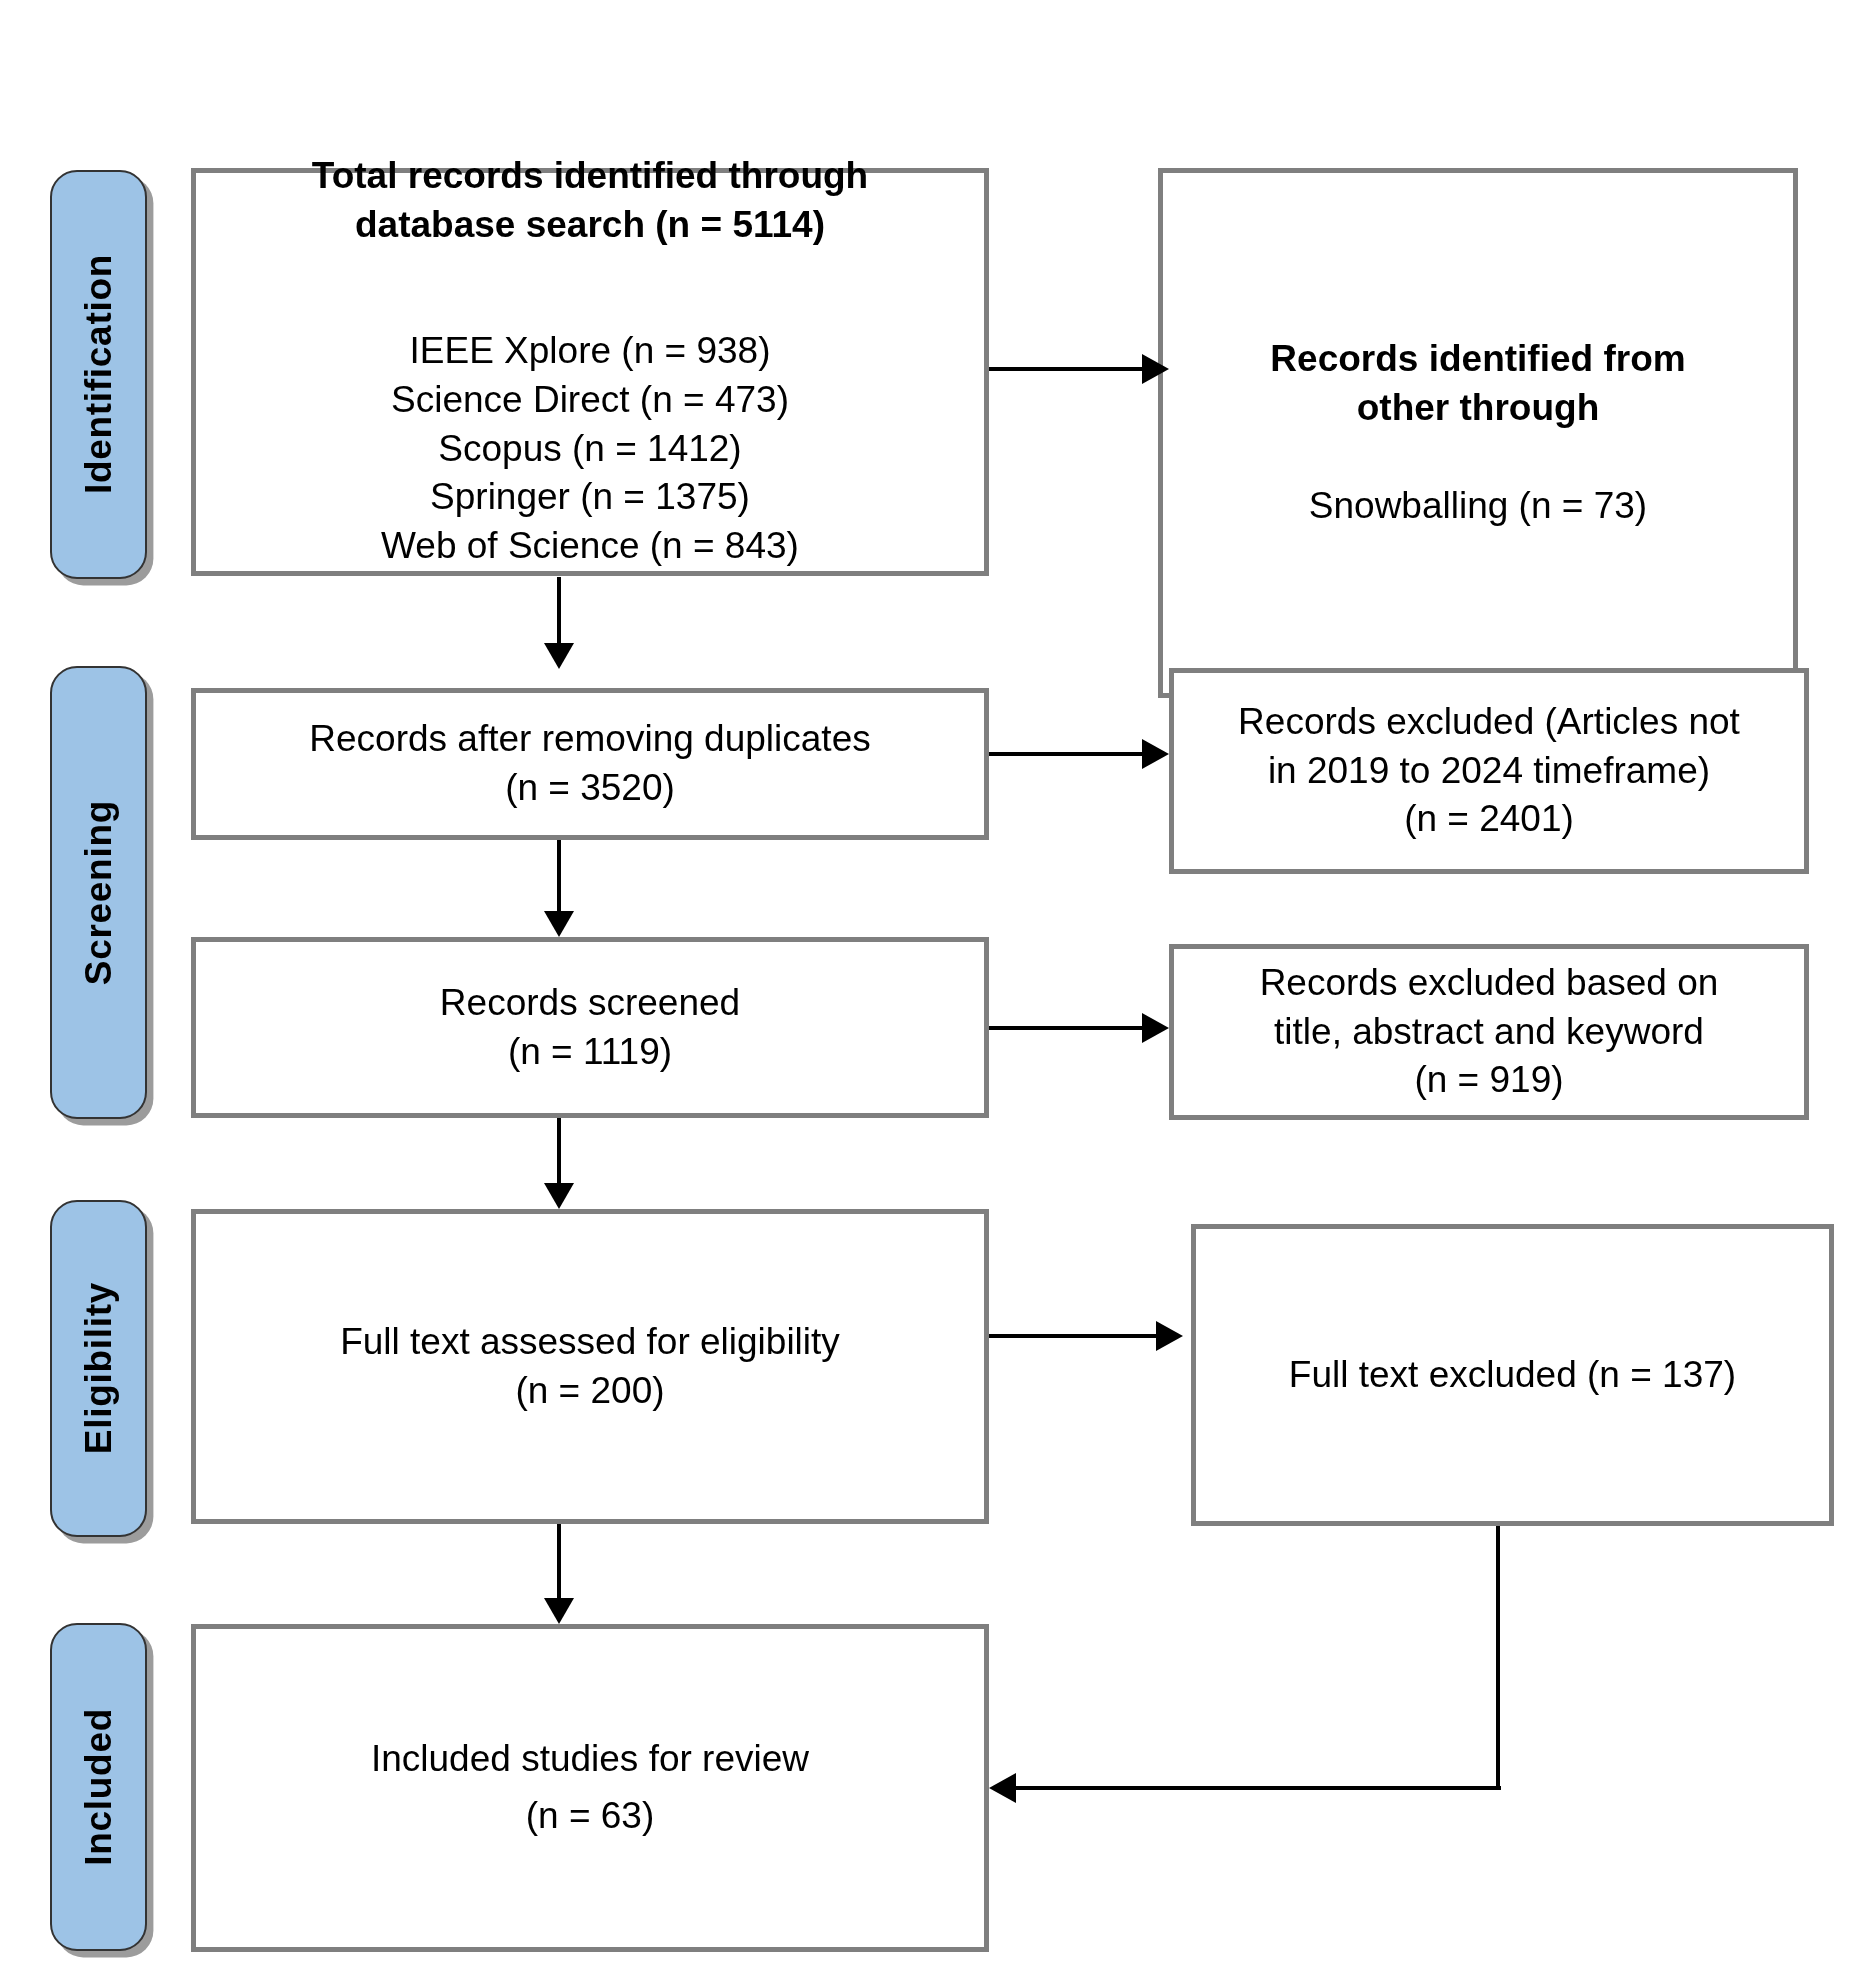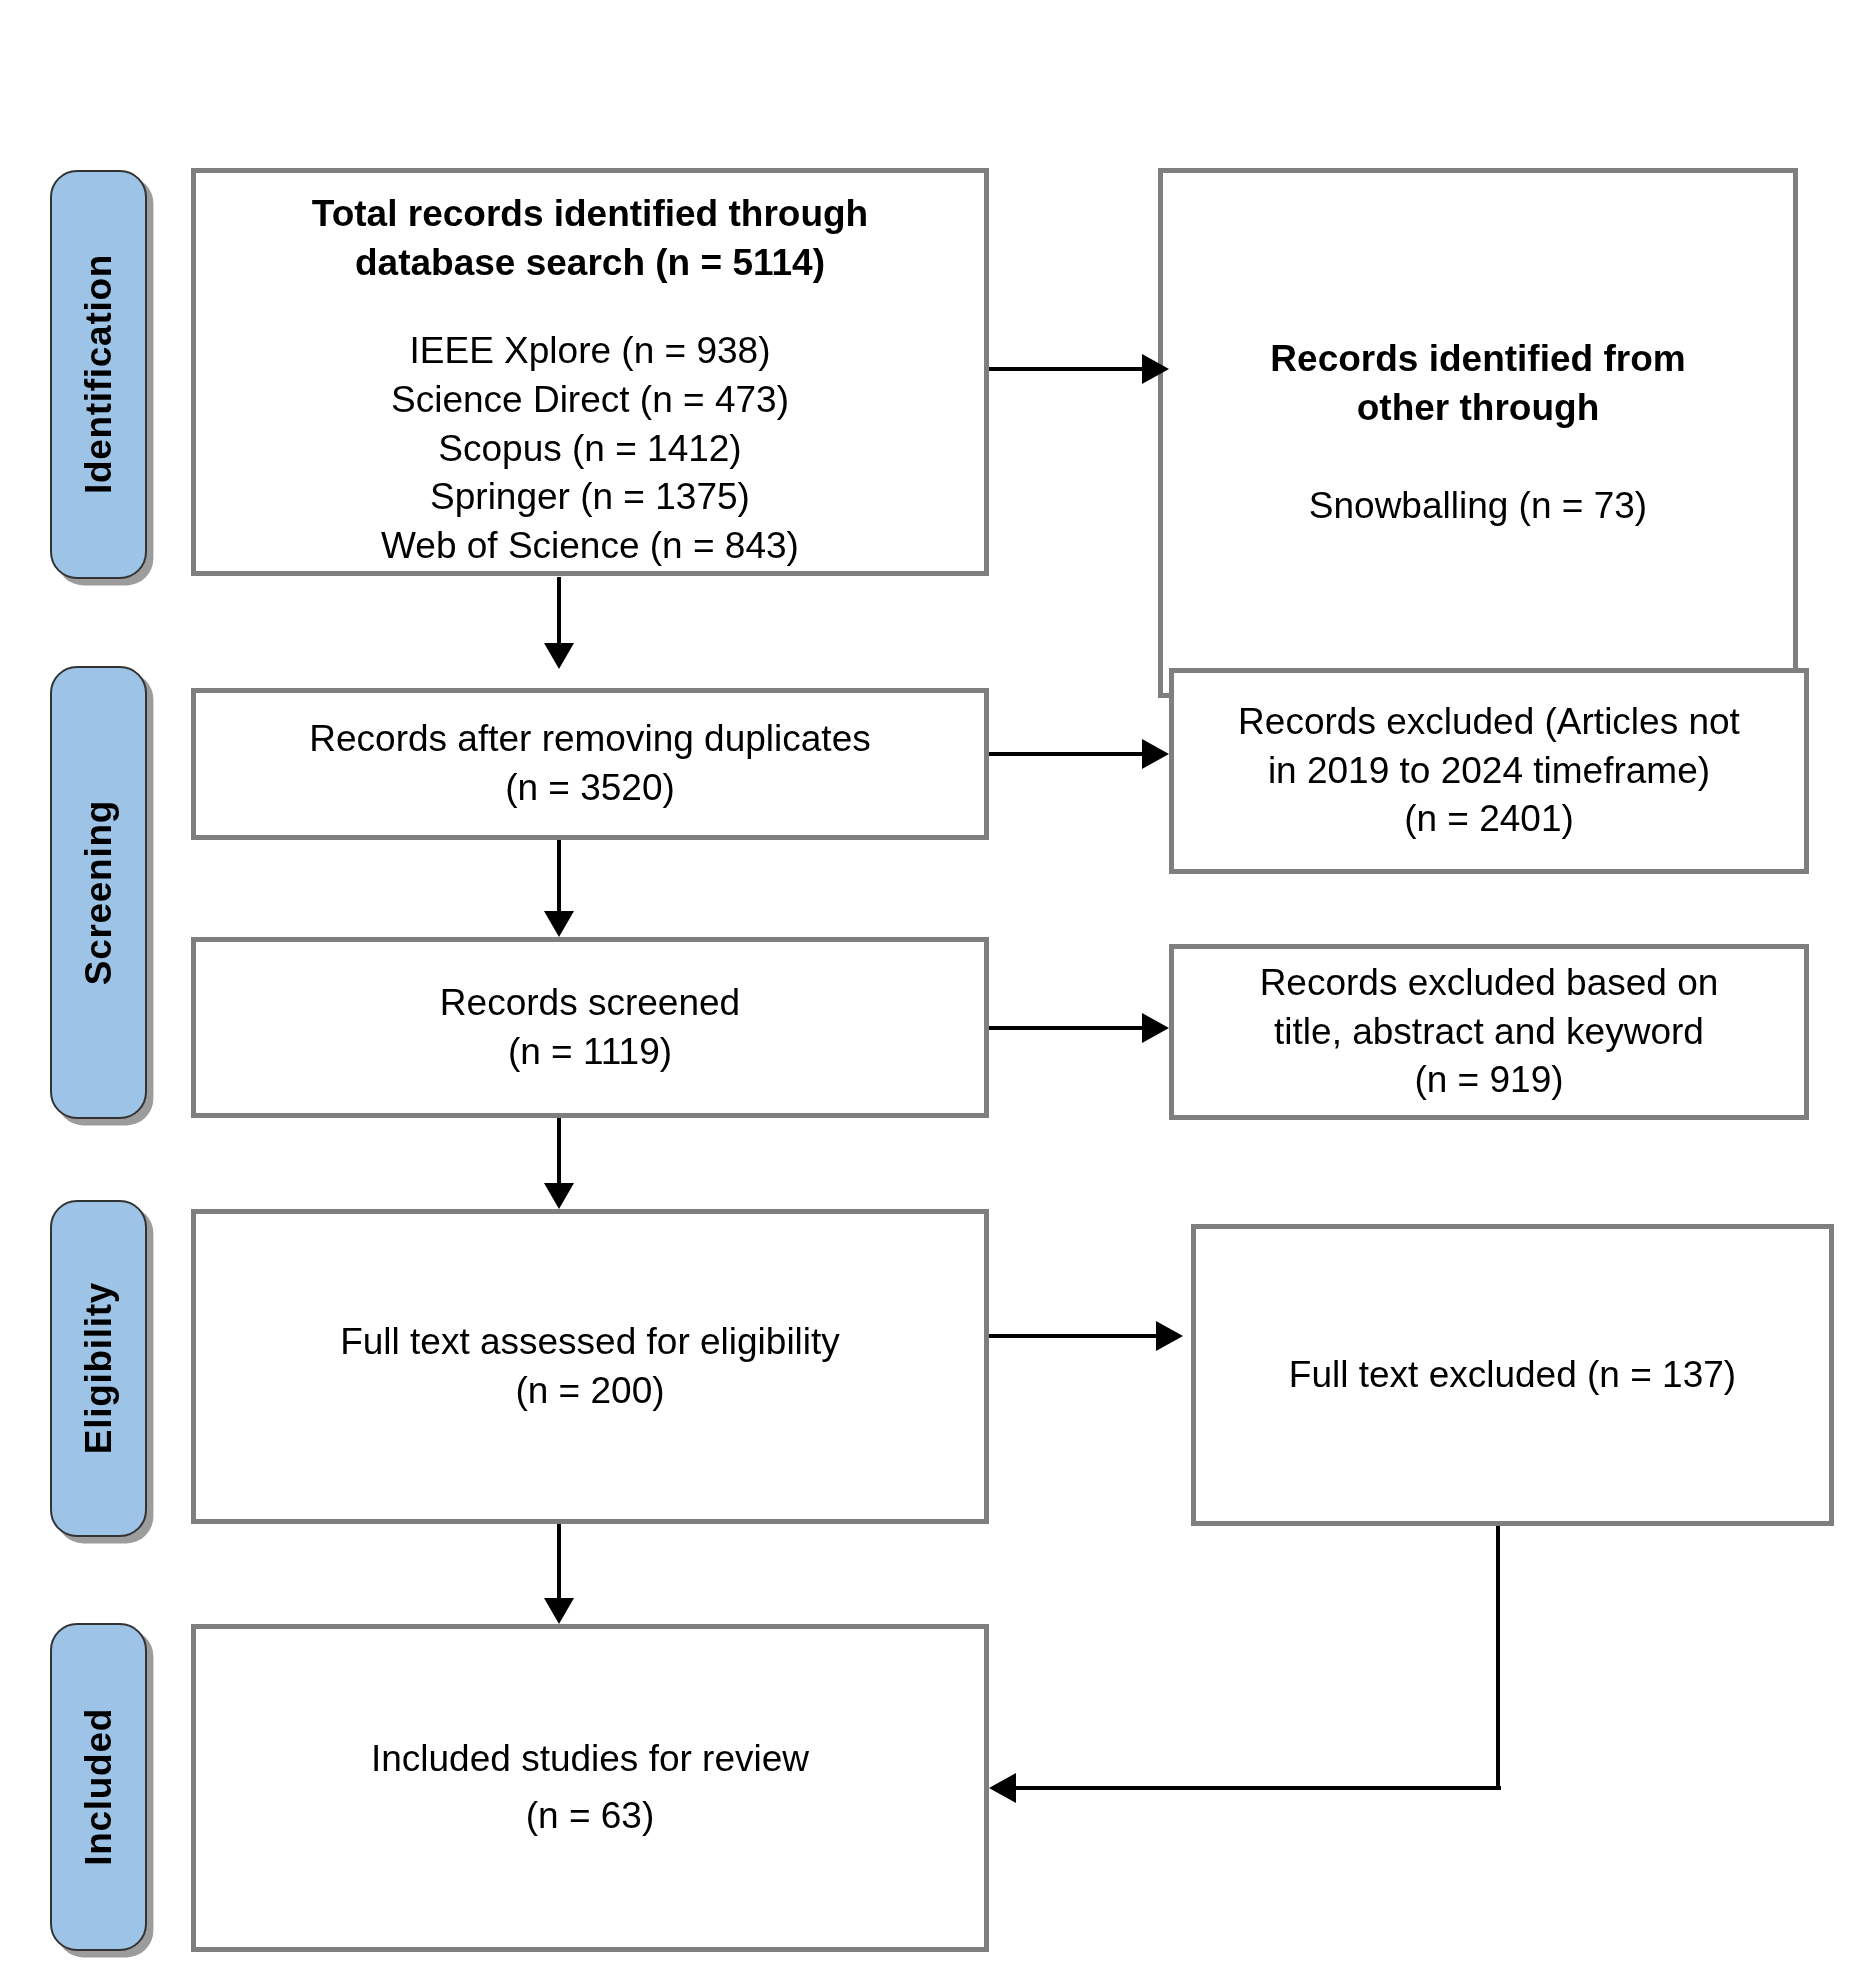--- a/index.html
+++ b/index.html
@@ -42,22 +42,22 @@
   .fbox{
     position:absolute;
     background:#ffffff;
     border:5.7px solid #7f7f7f;
     box-sizing:border-box;
     display:flex;flex-direction:column;align-items:center;justify-content:center;
     text-align:center;
     font-size:37px;line-height:1.32;
   }
   .fbox .bold{font-weight:bold;}
-  .top-align{justify-content:space-between;padding-top:17px;}
-  .list{margin-top:33px;}
+  .top-align{justify-content:flex-end;padding-top:17px;gap:31px;}
+  .list{margin-top:46px;}
   .gap70{height:50px;flex:none;}
   
   .vline,.hline{position:absolute;background:#000;}
   .vline{width:4.3px;}
   .hline{height:4.3px;}
   .head-down{position:absolute;width:0;height:0;
     border-left:15px solid transparent;border-right:15px solid transparent;
     border-top:26px solid #000;}
   .head-right{position:absolute;width:0;height:0;
     border-top:15px solid transparent;border-bottom:15px solid transparent;

